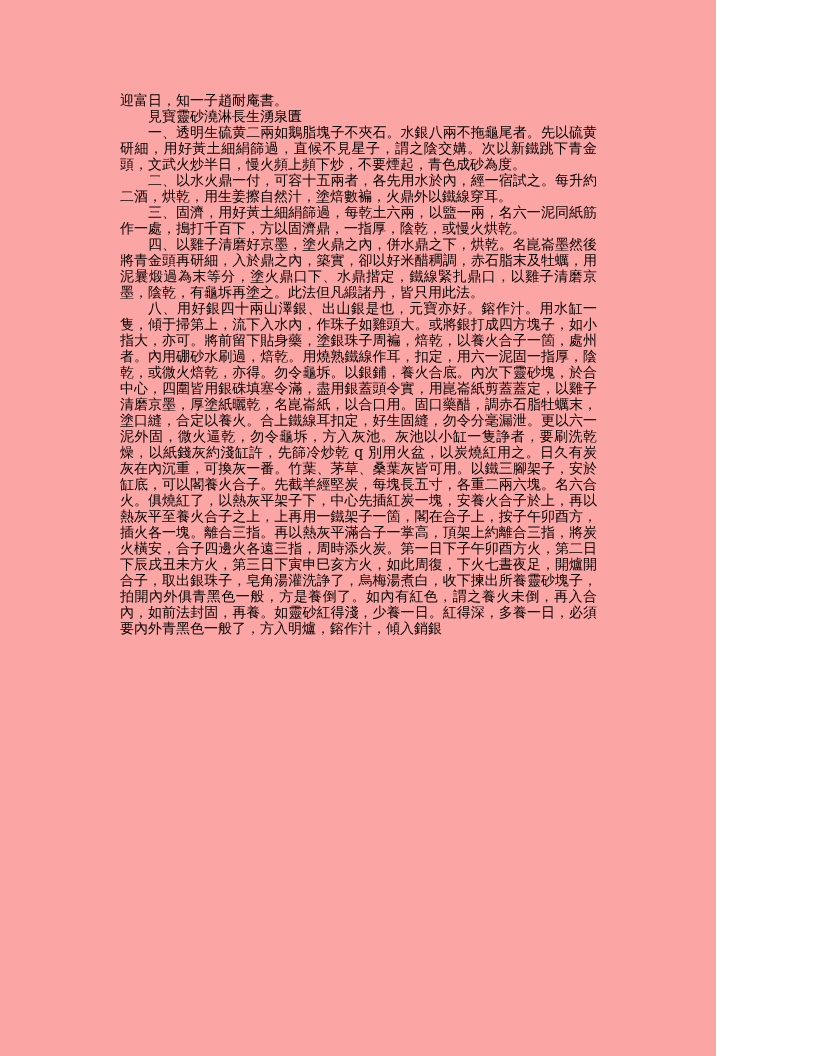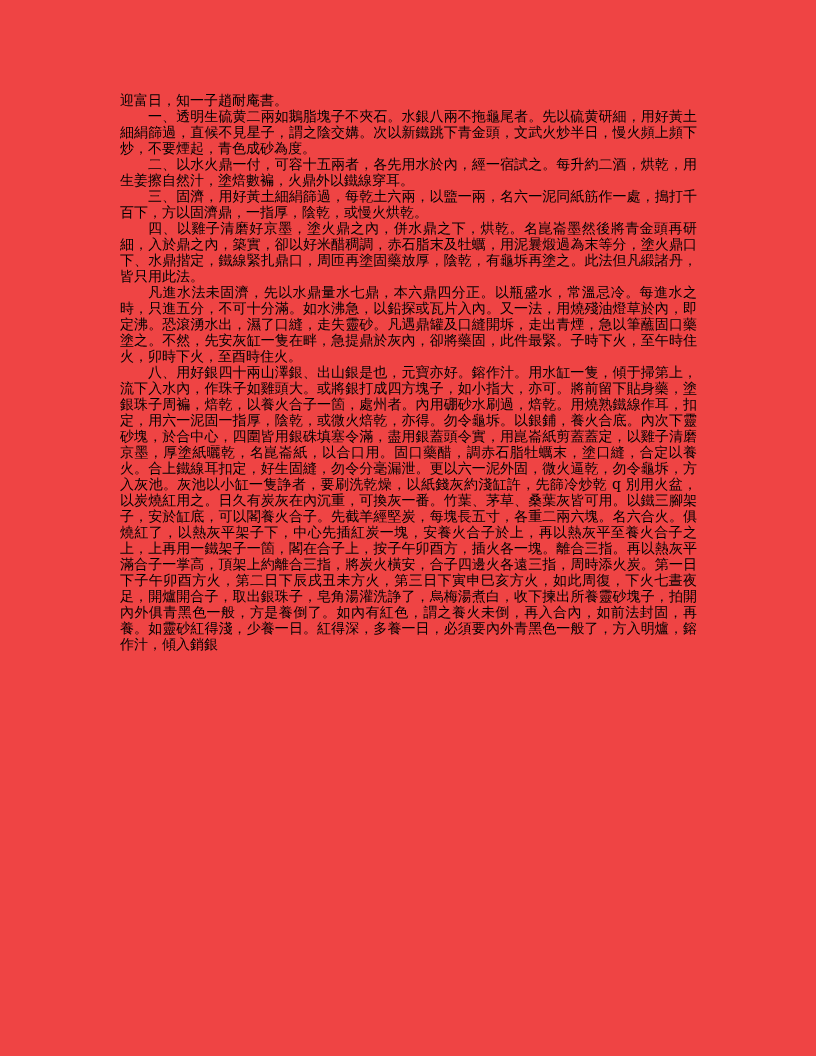--- a/index.html
+++ b/index.html
@@ -9,43 +9,43 @@
   }
   body {
     width: 816px;
     height: 1056px;
     overflow: hidden;
     font-family: "DejaVu Serif", "Liberation Serif", serif;
     color: #000000;
   }
   .page {
     box-sizing: border-box;
-    width: 816px;
+    width: 716px;
     height: 1056px;
     padding: 92px 119px 40px 120px;
-    background: #ef4444;
+    background: #fca5a5;
   }
   .doc-body p {
     margin: 0;
     font-size: 14px;
     line-height: 16px;
     text-align: justify;
     letter-spacing: 0;
     word-break: break-all;
   }
   .doc-body p.indent {
     text-indent: 2em;
   }
 </style>
 </head>
 <body>
 
 <div class="page">
   <div class="doc-body">
     <p>迎富日，知一子趙耐庵書。</p>
+    <p class="indent">見寶靈砂澆淋長生湧泉匱</p>
     <p class="indent">一、透明生硫黄二兩如鵝脂塊子不夾石。水銀八兩不拖龜尾者。先以硫黄研細，用好黃土細絹篩過，直候不見星子，謂之陰交媾。次以新鐵跳下青金頭，文武火炒半日，慢火頻上頻下炒，不要煙起，青色成砂為度。</p>
     <p class="indent">二、以水火鼎一付，可容十五兩者，各先用水於內，經一宿試之。每升約二酒，烘乾，用生姜擦自然汁，塗焙數褊，火鼎外以鐵線穿耳。</p>
     <p class="indent">三、固濟，用好黃土細絹篩過，每乾土六兩，以盬一兩，名六一泥同紙筋作一處，搗打千百下，方以固濟鼎，一指厚，陰乾，或慢火烘乾。</p>
-    <p class="indent">四、以雞子清磨好京墨，塗火鼎之內，併水鼎之下，烘乾。名崑崙墨然後將青金頭再研細，入於鼎之內，築實，卻以好米醋稠調，赤石脂末及牡蠣，用泥曩煅過為末等分，塗火鼎口下、水鼎揩定，鐵線緊扎鼎口，周匝再塗固藥放厚，陰乾，有龜坼再塗之。此法但凡緞諸丹，皆只用此法。</p>
-    <p class="indent">凡進水法未固濟，先以水鼎量水七鼎，本六鼎四分正。以瓶盛水，常溫忌冷。每進水之時，只進五分，不可十分滿。如水沸急，以鉛探或瓦片入內。又一法，用燒殘油燈草於內，即定沸。恐滾湧水出，濕了口縫，走失靈砂。凡遇鼎罐及口縫開坼，走出青煙，急以筆蘸固口藥塗之。不然，先安灰缸一隻在畔，急提鼎於灰內，卻將藥固，此件最緊。子時下火，至午時住火，卯時下火，至酉時住火。</p>
+    <p class="indent">四、以雞子清磨好京墨，塗火鼎之內，併水鼎之下，烘乾。名崑崙墨然後將青金頭再研細，入於鼎之內，築實，卻以好米醋稠調，赤石脂末及牡蠣，用泥曩煅過為末等分，塗火鼎口下、水鼎揩定，鐵線緊扎鼎口，以雞子清磨京墨，陰乾，有龜坼再塗之。此法但凡緞諸丹，皆只用此法。</p>
     <p class="indent">八、用好銀四十兩山澤銀、出山銀是也，元寶亦好。鎔作汁。用水缸一隻，傾于掃第上，流下入水內，作珠子如雞頭大。或將銀打成四方塊子，如小指大，亦可。將前留下貼身藥，塗銀珠子周褊，焙乾，以養火合子一箇，處州者。內用硼砂水刷過，焙乾。用燒熟鐵線作耳，扣定，用六一泥固一指厚，陰乾，或微火焙乾，亦得。勿令龜坼。以銀鋪，養火合底。內次下靈砂塊，於合中心，四圍皆用銀硃填塞令滿，盡用銀蓋頭令實，用崑崙紙剪蓋蓋定，以雞子清磨京墨，厚塗紙曬乾，名崑崙紙，以合口用。固口藥醋，調赤石脂牡蠣末，塗口縫，合定以養火。合上鐵線耳扣定，好生固縫，勿令分毫漏泄。更以六一泥外固，微火逼乾，勿令龜坼，方入灰池。灰池以小缸一隻諍者，要刷洗乾燥，以紙錢灰約淺缸許，先篩冷炒乾 q 別用火盆，以炭燒紅用之。日久有炭灰在內沉重，可換灰一番。竹葉、茅草、桑葉灰皆可用。以鐵三腳架子，安於缸底，可以閣養火合子。先截羊經堅炭，每塊長五寸，各重二兩六塊。名六合火。俱燒紅了，以熱灰平架子下，中心先插紅炭一塊，安養火合子於上，再以熱灰平至養火合子之上，上再用一鐵架子一箇，閣在合子上，按子午卯酉方，插火各一塊。離合三指。再以熱灰平滿合子一掌高，頂架上約離合三指，將炭火橫安，合子四邊火各遠三指，周時添火炭。第一日下子午卯酉方火，第二日下辰戌丑未方火，第三日下寅申巳亥方火，如此周復，下火七晝夜足，開爐開合子，取出銀珠子，皂角湯灌洗諍了，烏梅湯煮白，收下揀出所養靈砂塊子，拍開內外俱青黑色一般，方是養倒了。如內有紅色，謂之養火未倒，再入合內，如前法封固，再養。如靈砂紅得淺，少養一日。紅得深，多養一日，必須要內外青黑色一般了，方入明爐，鎔作汁，傾入銷銀</p>
   </div>
 </div>
 
 </body></html>

